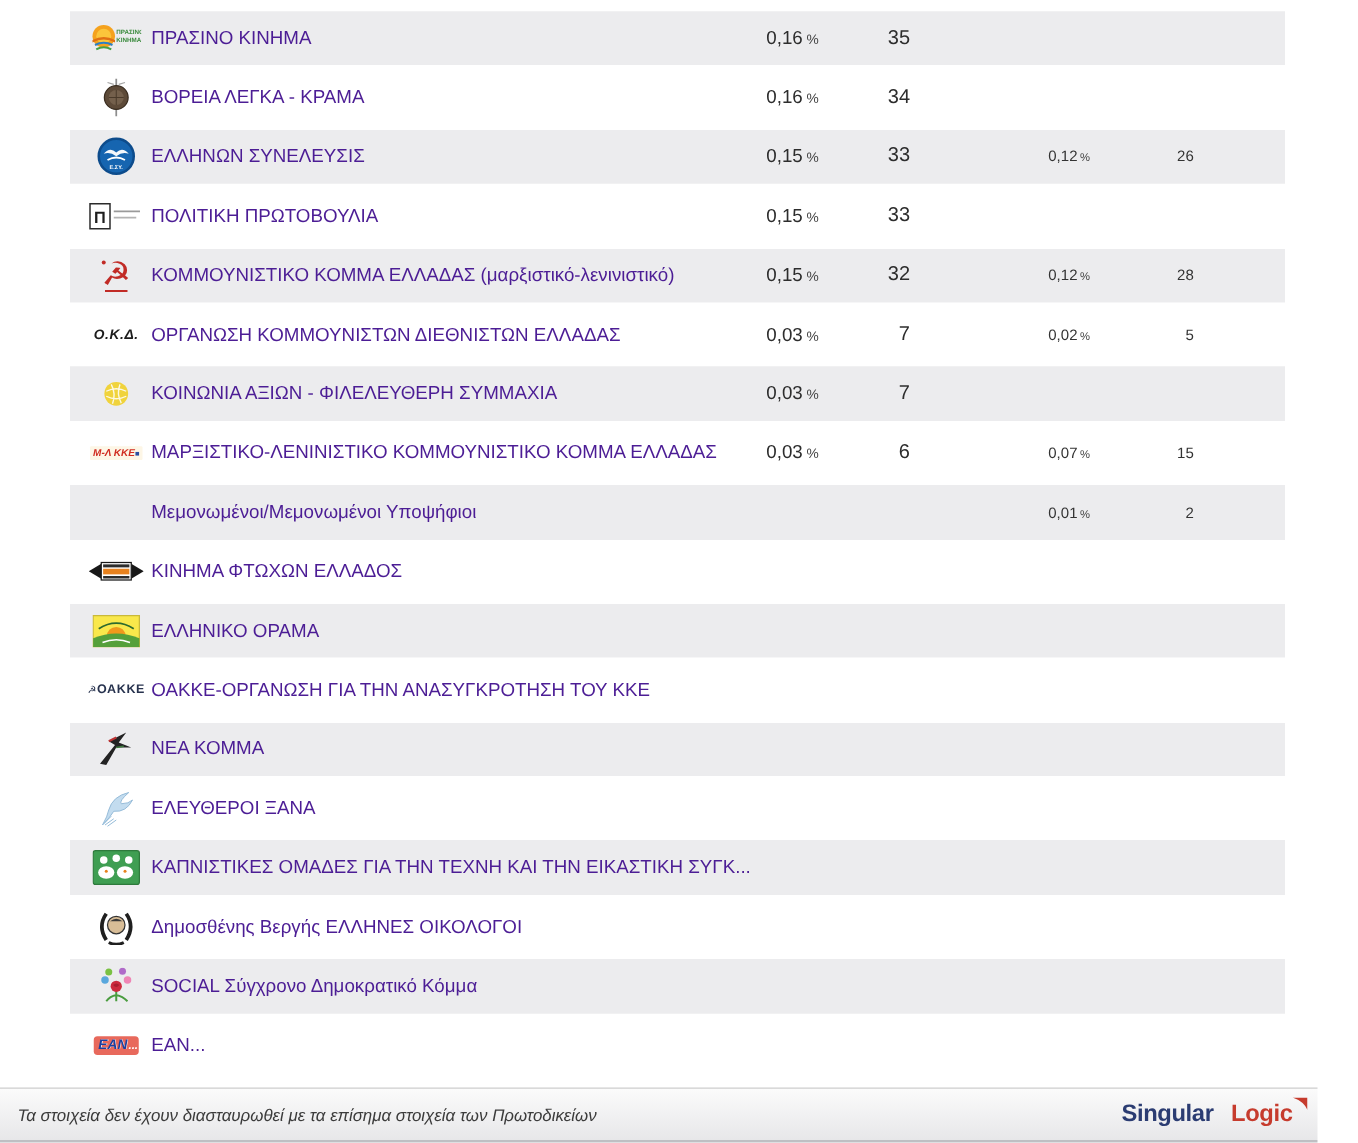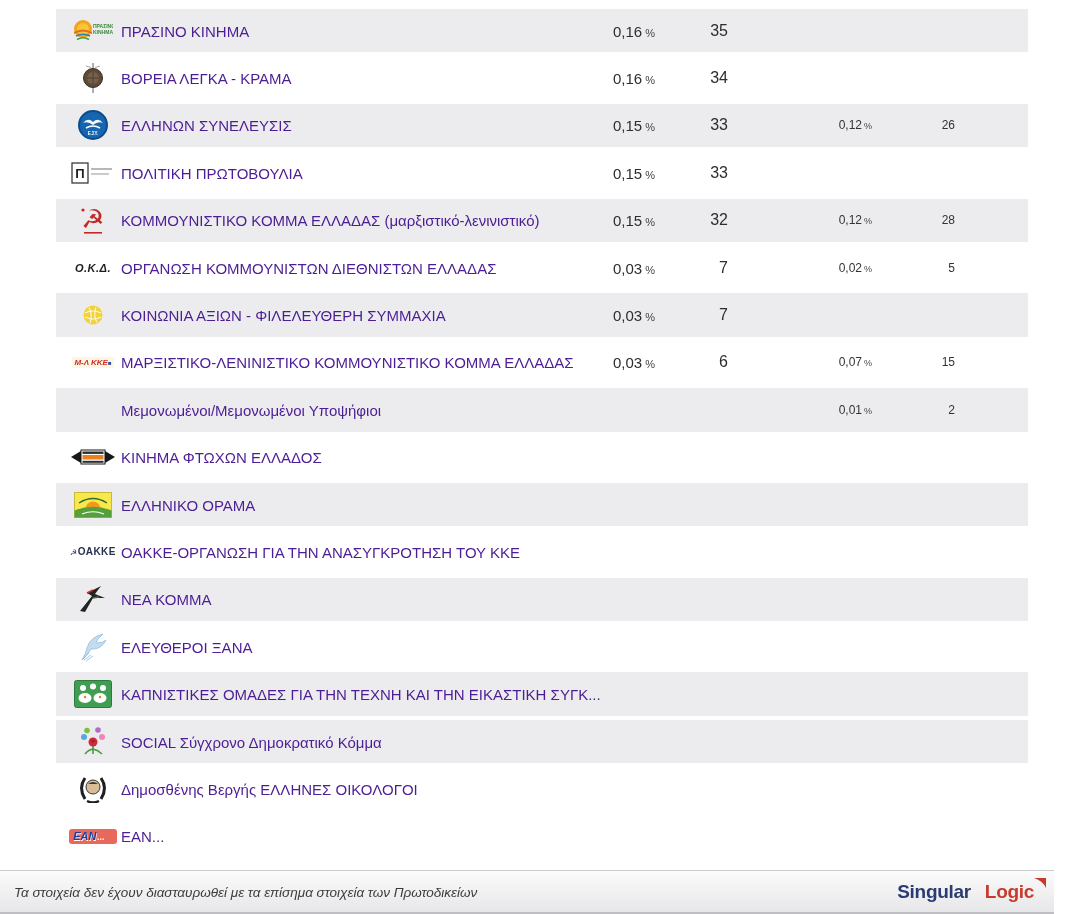--- a/index.html
+++ b/index.html
@@ -31,21 +31,21 @@
   .pct2 .sign{font-size:9px;margin-left:2px;color:#444;}
 
   
   .txtlogo{font-weight:bold;white-space:nowrap;}
   .okde-txt{font-style:italic;font-size:11px;color:#1c1c1c;letter-spacing:0.5px;}
   .mlkke-txt{font-style:italic;font-size:8px;color:#d02c20;background:#fdf6e6;padding:1px 2px;border-radius:1px;}
   .mlkke-txt .blue{color:#2b4fa0;font-size:6px;}
   .oakke-txt{font-size:10px;color:#27324e;letter-spacing:0.5px;}
   .oakke-txt .sym{font-size:8px;color:#27324e;}
   .ean-box{
-    background:#e8695c;border-radius:3px;padding:1px 12px 2px 4px;
+    background:#e8695c;border-radius:3px;padding:1px 1px 2px 4px;
     font-style:italic;font-weight:bold;font-size:11px;color:#1d3f9e;
     text-shadow:0.5px 0.5px 0 #ffffff;
   }
   .ean-box .dots{color:#ffffff;font-size:9px;text-shadow:none;margin-left:1px;}
 
   
   .footer{
     position:absolute;left:0;top:870px;width:1054px;height:41px;
     border-top:1px solid #cdcdcd;border-bottom:2px solid #bfbfc3;
     background:linear-gradient(#fbfbfb,#e7e7e9);
@@ -269,56 +269,56 @@
      <circle cx="11" cy="17" r="1.2" fill="#e8821e"></circle>
      <circle cx="26" cy="17" r="1.2" fill="#e8821e"></circle>
    </svg>
       </span>
     <a class="name">ΚΑΠΝΙΣΤΙΚΕΣ ΟΜΑΔΕΣ ΓΙΑ ΤΗΝ ΤΕΧΝΗ ΚΑΙ ΤΗΝ ΕΙΚΑΣΤΙΚΗ ΣΥΓΚ...</a>
     <span class="cell pct1"><span class="v"></span><span class="sign"></span></span>
     <span class="cell votes1"></span>
     <span class="cell pct2"><span class="v"></span><span class="sign"></span></span>
     <span class="cell votes2"></span>
   </div>
+    <div class="row">
+    <span class="logo-cell">
+        <svg width="36" height="28" viewBox="0 0 36 28">
+     <path d="M10 3 Q3 13 10 24" stroke="#1f1f1f" stroke-width="3" fill="none"></path>
+     <path d="M26 3 Q33 13 26 24" stroke="#1f1f1f" stroke-width="3" fill="none"></path>
+     <circle cx="18" cy="12" r="7" fill="#d8bd97" stroke="#333333" stroke-width="1"></circle>
+     <path d="M13 9 Q18 5 23 9" fill="#3a3a3a"></path>
+     <path d="M12 26 Q18 29 24 26" stroke="#1f1f1f" stroke-width="2.4" fill="none"></path>
+   </svg>
+      </span>
+    <a class="name">Δημοσθένης Βεργής ΕΛΛΗΝΕΣ ΟΙΚΟΛΟΓΟΙ</a>
+    <span class="cell pct1"><span class="v"></span><span class="sign"></span></span>
+    <span class="cell votes1"></span>
+    <span class="cell pct2"><span class="v"></span><span class="sign"></span></span>
+    <span class="cell votes2"></span>
+  </div>
     <div class="row striped">
     <span class="logo-cell">
         <svg width="32" height="30" viewBox="0 0 32 30">
      <path d="M16 18 L16 27 M16 22 Q11 23 8 27 M16 22 Q21 23 25 27" stroke="#4a9c3f" stroke-width="1.6" fill="none"></path>
      <circle cx="16" cy="15" r="4.5" fill="#cc2b3e"></circle>
      <path d="M13.5 14 Q16 11.5 18.5 14 Q16 17 13.5 14" fill="#a81f30"></path>
      <circle cx="7" cy="10" r="3" fill="#59a7dd"></circle>
      <circle cx="25" cy="10" r="3" fill="#ef86b5"></circle>
      <circle cx="10" cy="3.5" r="2.8" fill="#7ac143"></circle>
      <circle cx="21" cy="3" r="2.8" fill="#b06bc9"></circle>
    </svg>
       </span>
     <a class="name">SOCIAL Σύγχρονο Δημοκρατικό Κόμμα</a>
     <span class="cell pct1"><span class="v"></span><span class="sign"></span></span>
     <span class="cell votes1"></span>
     <span class="cell pct2"><span class="v"></span><span class="sign"></span></span>
     <span class="cell votes2"></span>
   </div>
     <div class="row">
     <span class="logo-cell">
-        <svg width="36" height="28" viewBox="0 0 36 28">
-     <path d="M10 3 Q3 13 10 24" stroke="#1f1f1f" stroke-width="3" fill="none"></path>
-     <path d="M26 3 Q33 13 26 24" stroke="#1f1f1f" stroke-width="3" fill="none"></path>
-     <circle cx="18" cy="12" r="7" fill="#d8bd97" stroke="#333333" stroke-width="1"></circle>
-     <path d="M13 9 Q18 5 23 9" fill="#3a3a3a"></path>
-     <path d="M12 26 Q18 29 24 26" stroke="#1f1f1f" stroke-width="2.4" fill="none"></path>
-   </svg>
-      </span>
-    <a class="name">Δημοσθένης Βεργής ΕΛΛΗΝΕΣ ΟΙΚΟΛΟΓΟΙ</a>
-    <span class="cell pct1"><span class="v"></span><span class="sign"></span></span>
-    <span class="cell votes1"></span>
-    <span class="cell pct2"><span class="v"></span><span class="sign"></span></span>
-    <span class="cell votes2"></span>
-  </div>
-    <div class="row">
-    <span class="logo-cell">
         <span class="ean-box">EAN<span class="dots">...</span></span>
       </span>
     <a class="name">ΕΑΝ...</a>
     <span class="cell pct1"><span class="v"></span><span class="sign"></span></span>
     <span class="cell votes1"></span>
     <span class="cell pct2"><span class="v"></span><span class="sign"></span></span>
     <span class="cell votes2"></span>
   </div>
   </div>
 

